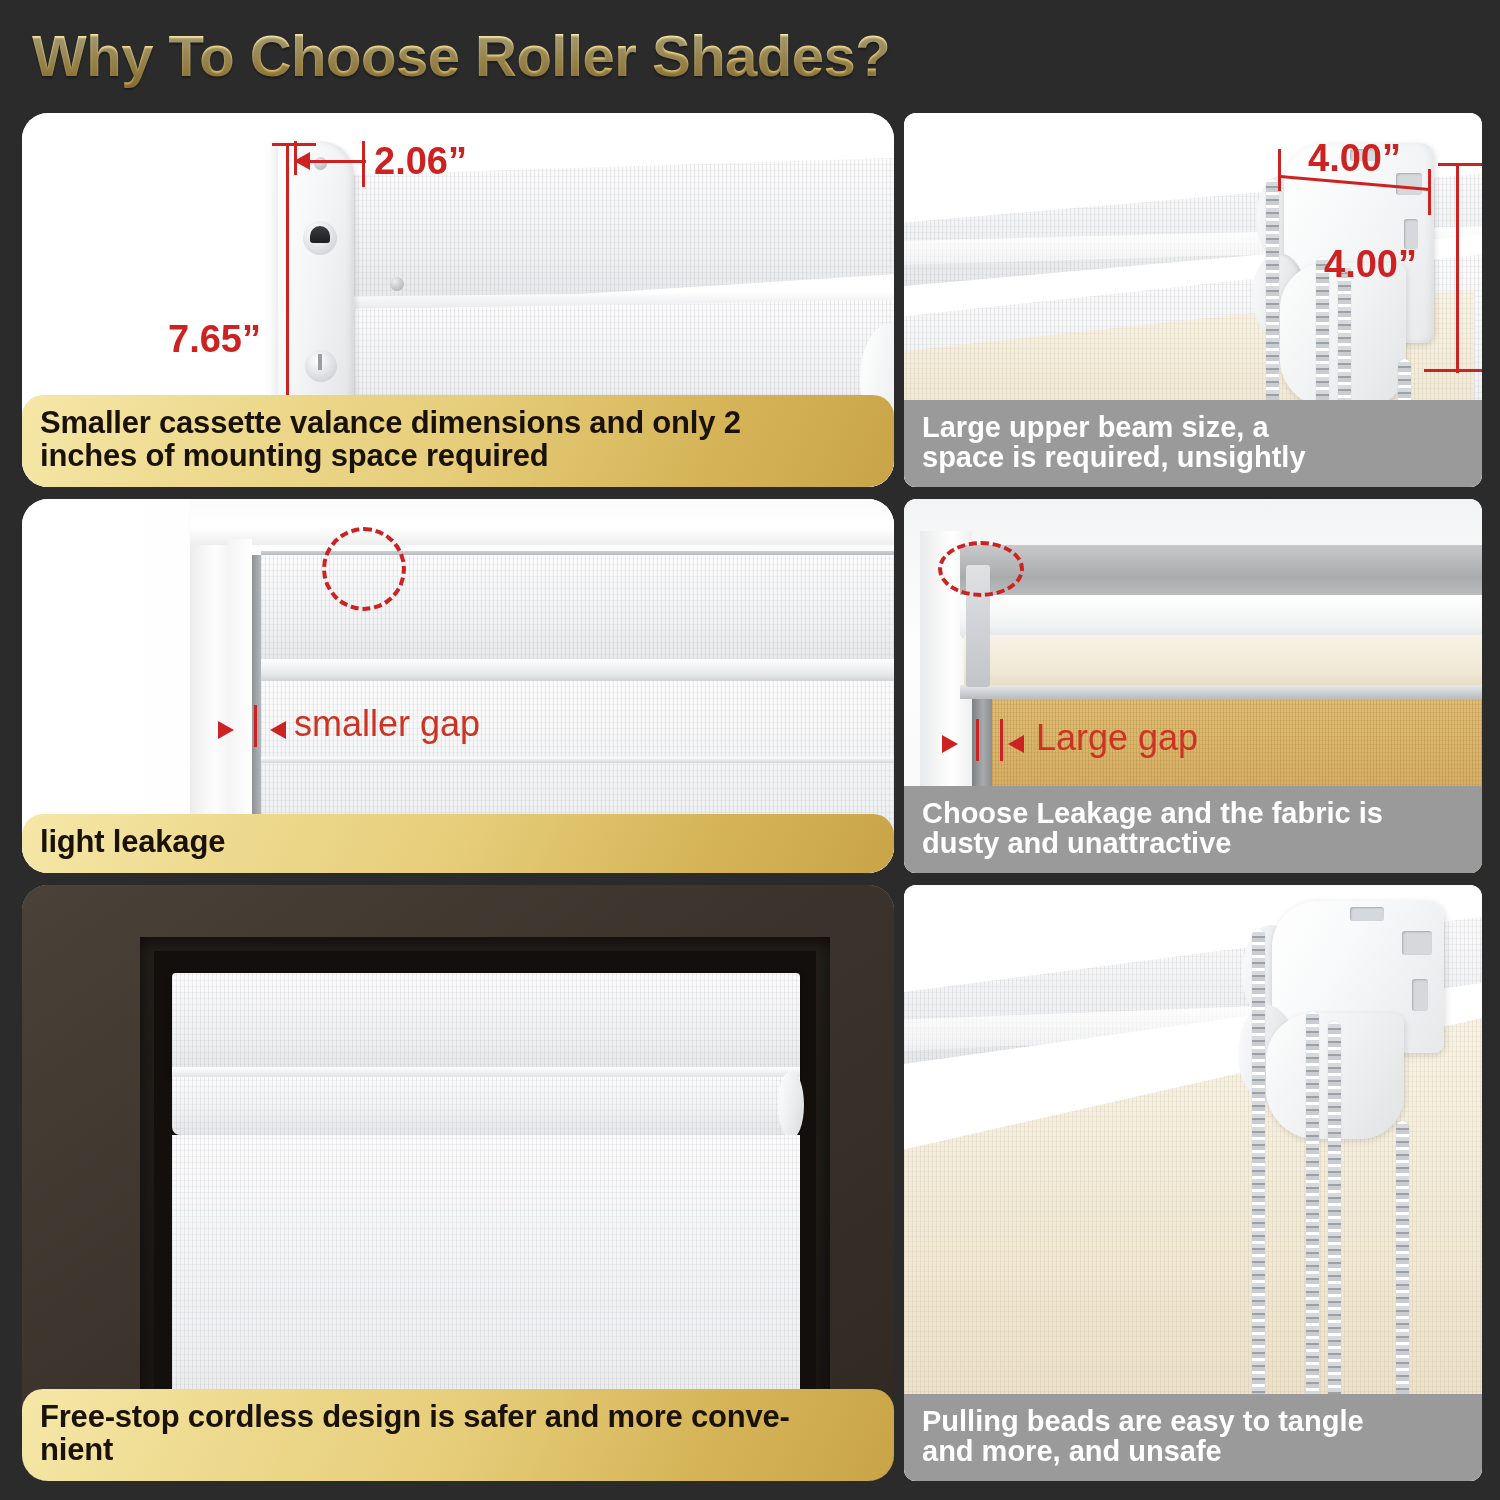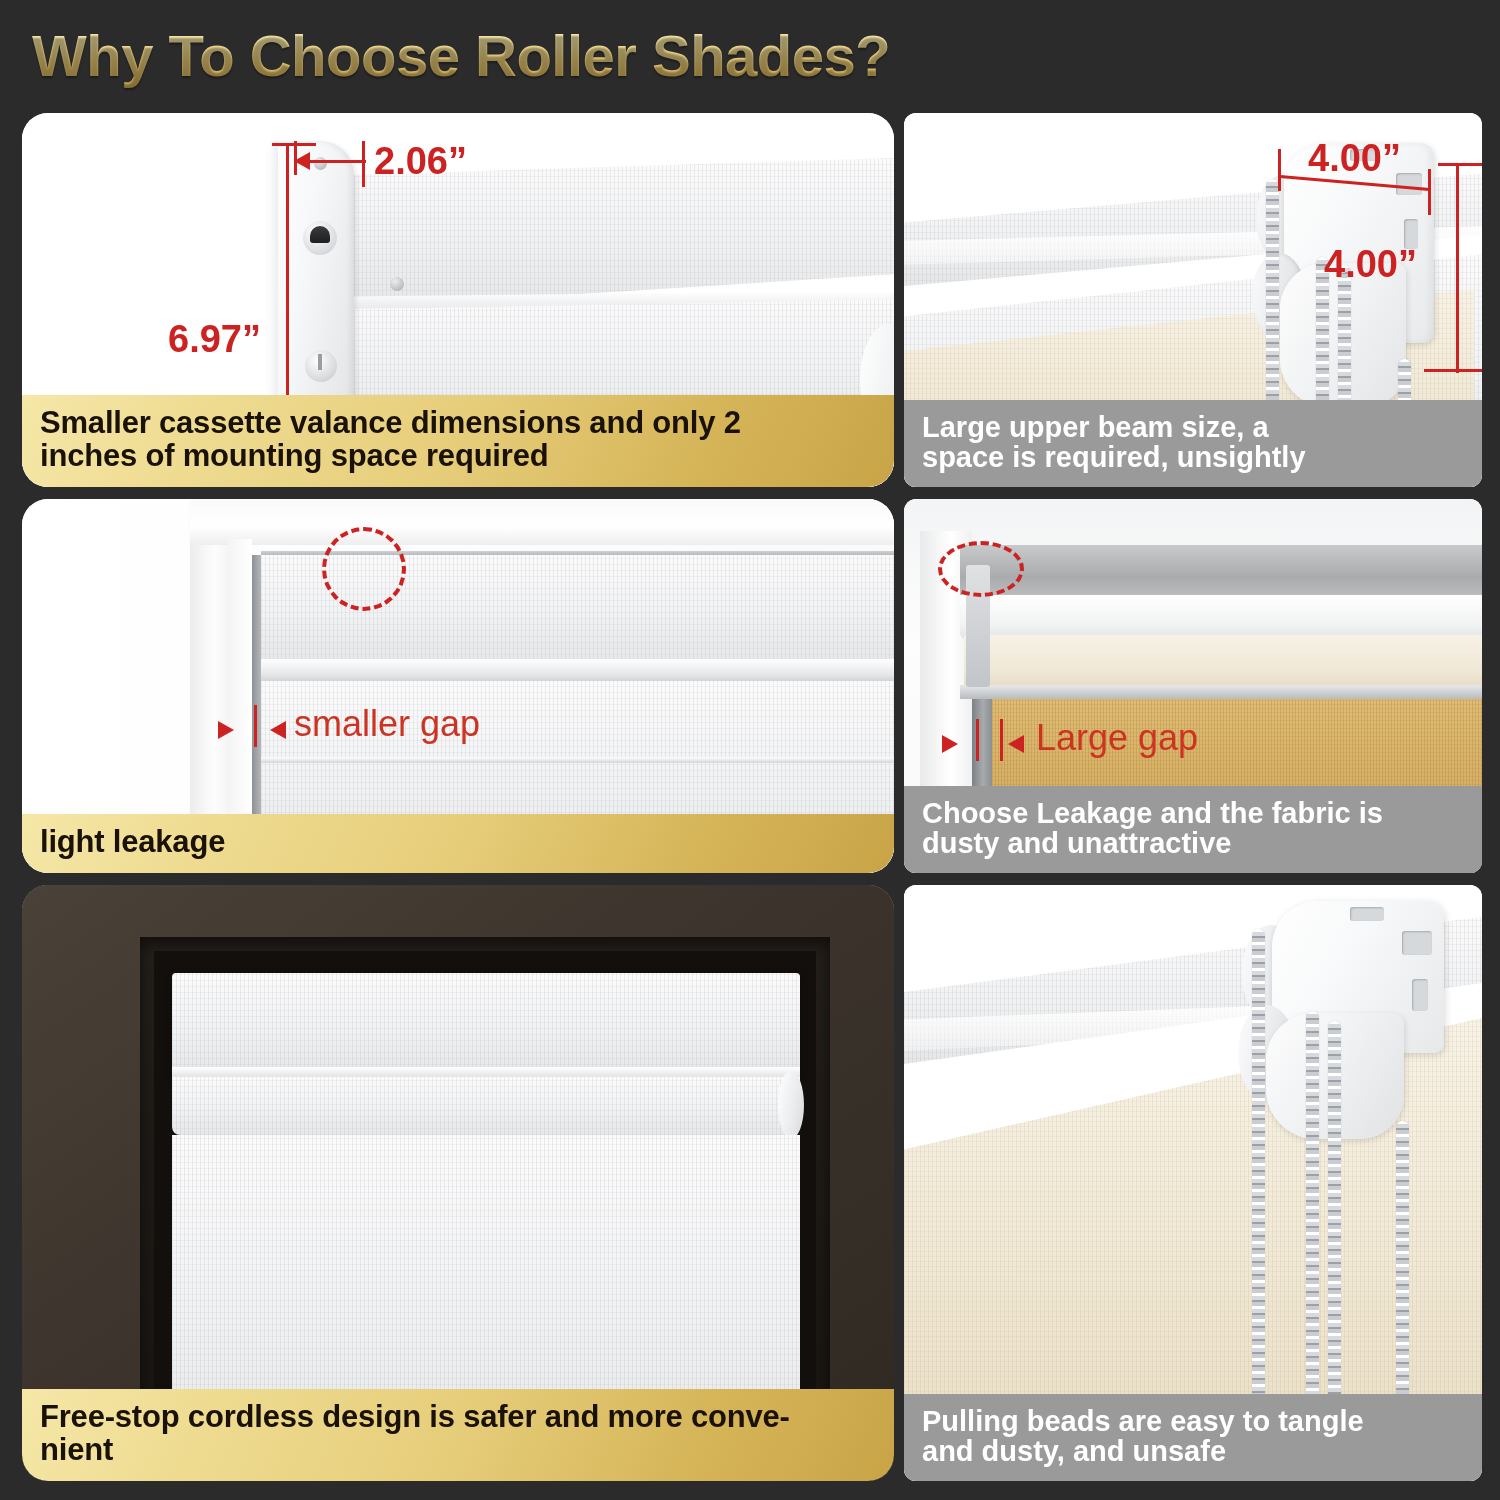--- a/index.html
+++ b/index.html
@@ -38,21 +38,21 @@
 
   
   .cap {
     position:absolute; left:0; right:0; bottom:0;
     padding:12px 18px 14px 18px;
     font-weight:bold; line-height:1.06;
   }
   .cap.gold {
     background:linear-gradient(115deg,#f6e7a8 0%,#eedb90 22%,#e6cd7a 50%,#d5b457 78%,#c8a447 100%);
     color:#1a1208; font-size:31px;
-    border-bottom-left-radius:26px; border-bottom-right-radius:26px;
+    border-bottom-left-radius:26px; border-bottom-right-radius:26px;border-radius:21px;
   }
   .cap.gray { background:#9a9a9a; color:#ffffff; font-size:29px; }
   .cap .ln { display:block; white-space:nowrap; }
   .cap.gold .ln { letter-spacing:-0.2px; }
 
   
   
   .fab-white {
     background:
       repeating-linear-gradient(90deg, rgba(150,150,155,.16) 0 1px, rgba(255,255,255,0) 1px 4px),
@@ -387,21 +387,21 @@
 
         <div class="tick-v" style="left:272px; top:28px; height:34px;"></div>
         <div class="tick-v" style="left:340px; top:28px; height:46px;"></div>
         <div class="dl-h" style="left:274px; top:47px; width:70px;"></div>
         <div class="arw arw-l" style="left:272px; top:39px;"></div>
         <div class="dimtxt" style="left:352px; top:27px; font-size:38px;">2.06”</div>
 
         <div class="dl-v" style="left:264px; top:30px; height:308px;"></div>
         <div class="tick-h" style="left:250px; top:30px; width:44px;"></div>
         <div class="tick-h" style="left:250px; top:335px; width:52px;"></div>
-        <div class="dimtxt" style="left:146px; top:205px; font-size:38px;">6.97”</div>
+        <div class="dimtxt" style="left:146px; top:205px; font-size:38px;">7.65”</div>
       </div>
 
       <div class="cap gold">
         <span class="ln">Smaller cassette valance dimensions and only 2</span>
         <span class="ln">inches of mounting space required</span>
       </div>
     </div>
 
     <div class="cell bad col-r row-1 c2">
       <div class="photo">
@@ -546,18 +546,18 @@
         <div class="bracket2"></div>
 
         <div class="chain" style="left:348px; top:44px; height:552px;"></div>
         <div class="chain" style="left:402px; top:126px; height:470px;"></div>
         <div class="chain" style="left:424px; top:136px; height:460px;"></div>
         <div class="chain" style="left:492px; top:236px; height:360px;"></div>
       </div>
 
       <div class="cap gray">
         <span class="ln">Pulling beads are easy to tangle</span>
-        <span class="ln">and dusty, and unsafe</span>
+        <span class="ln">and more, and unsafe</span>
       </div>
     </div>
 
   </div>
 </div>
 
 </body></html>

